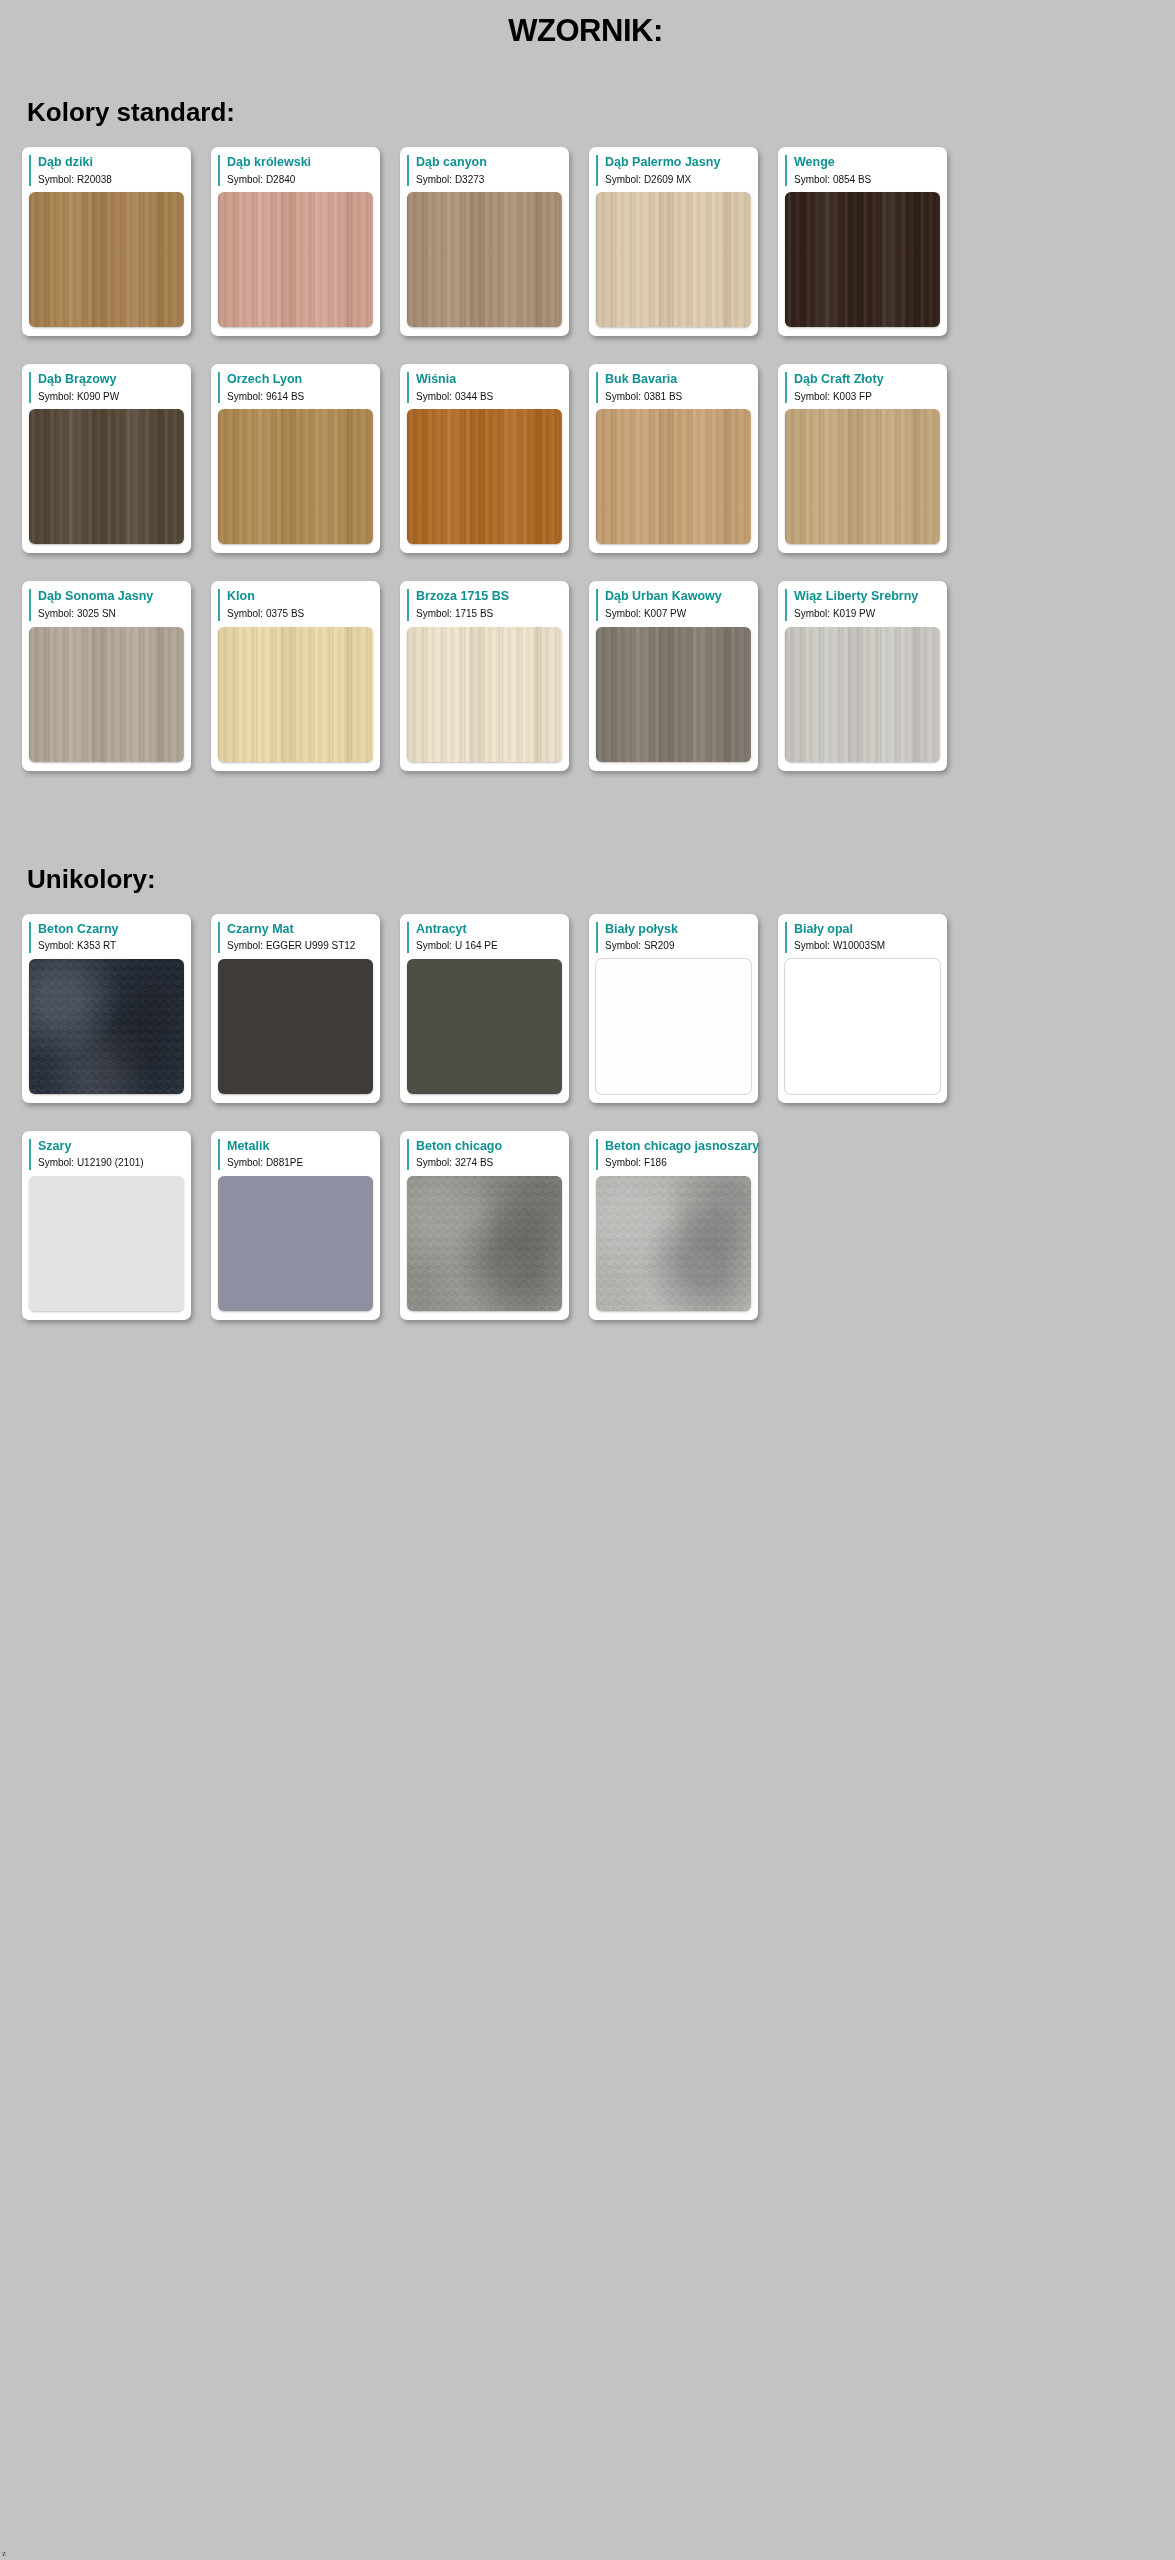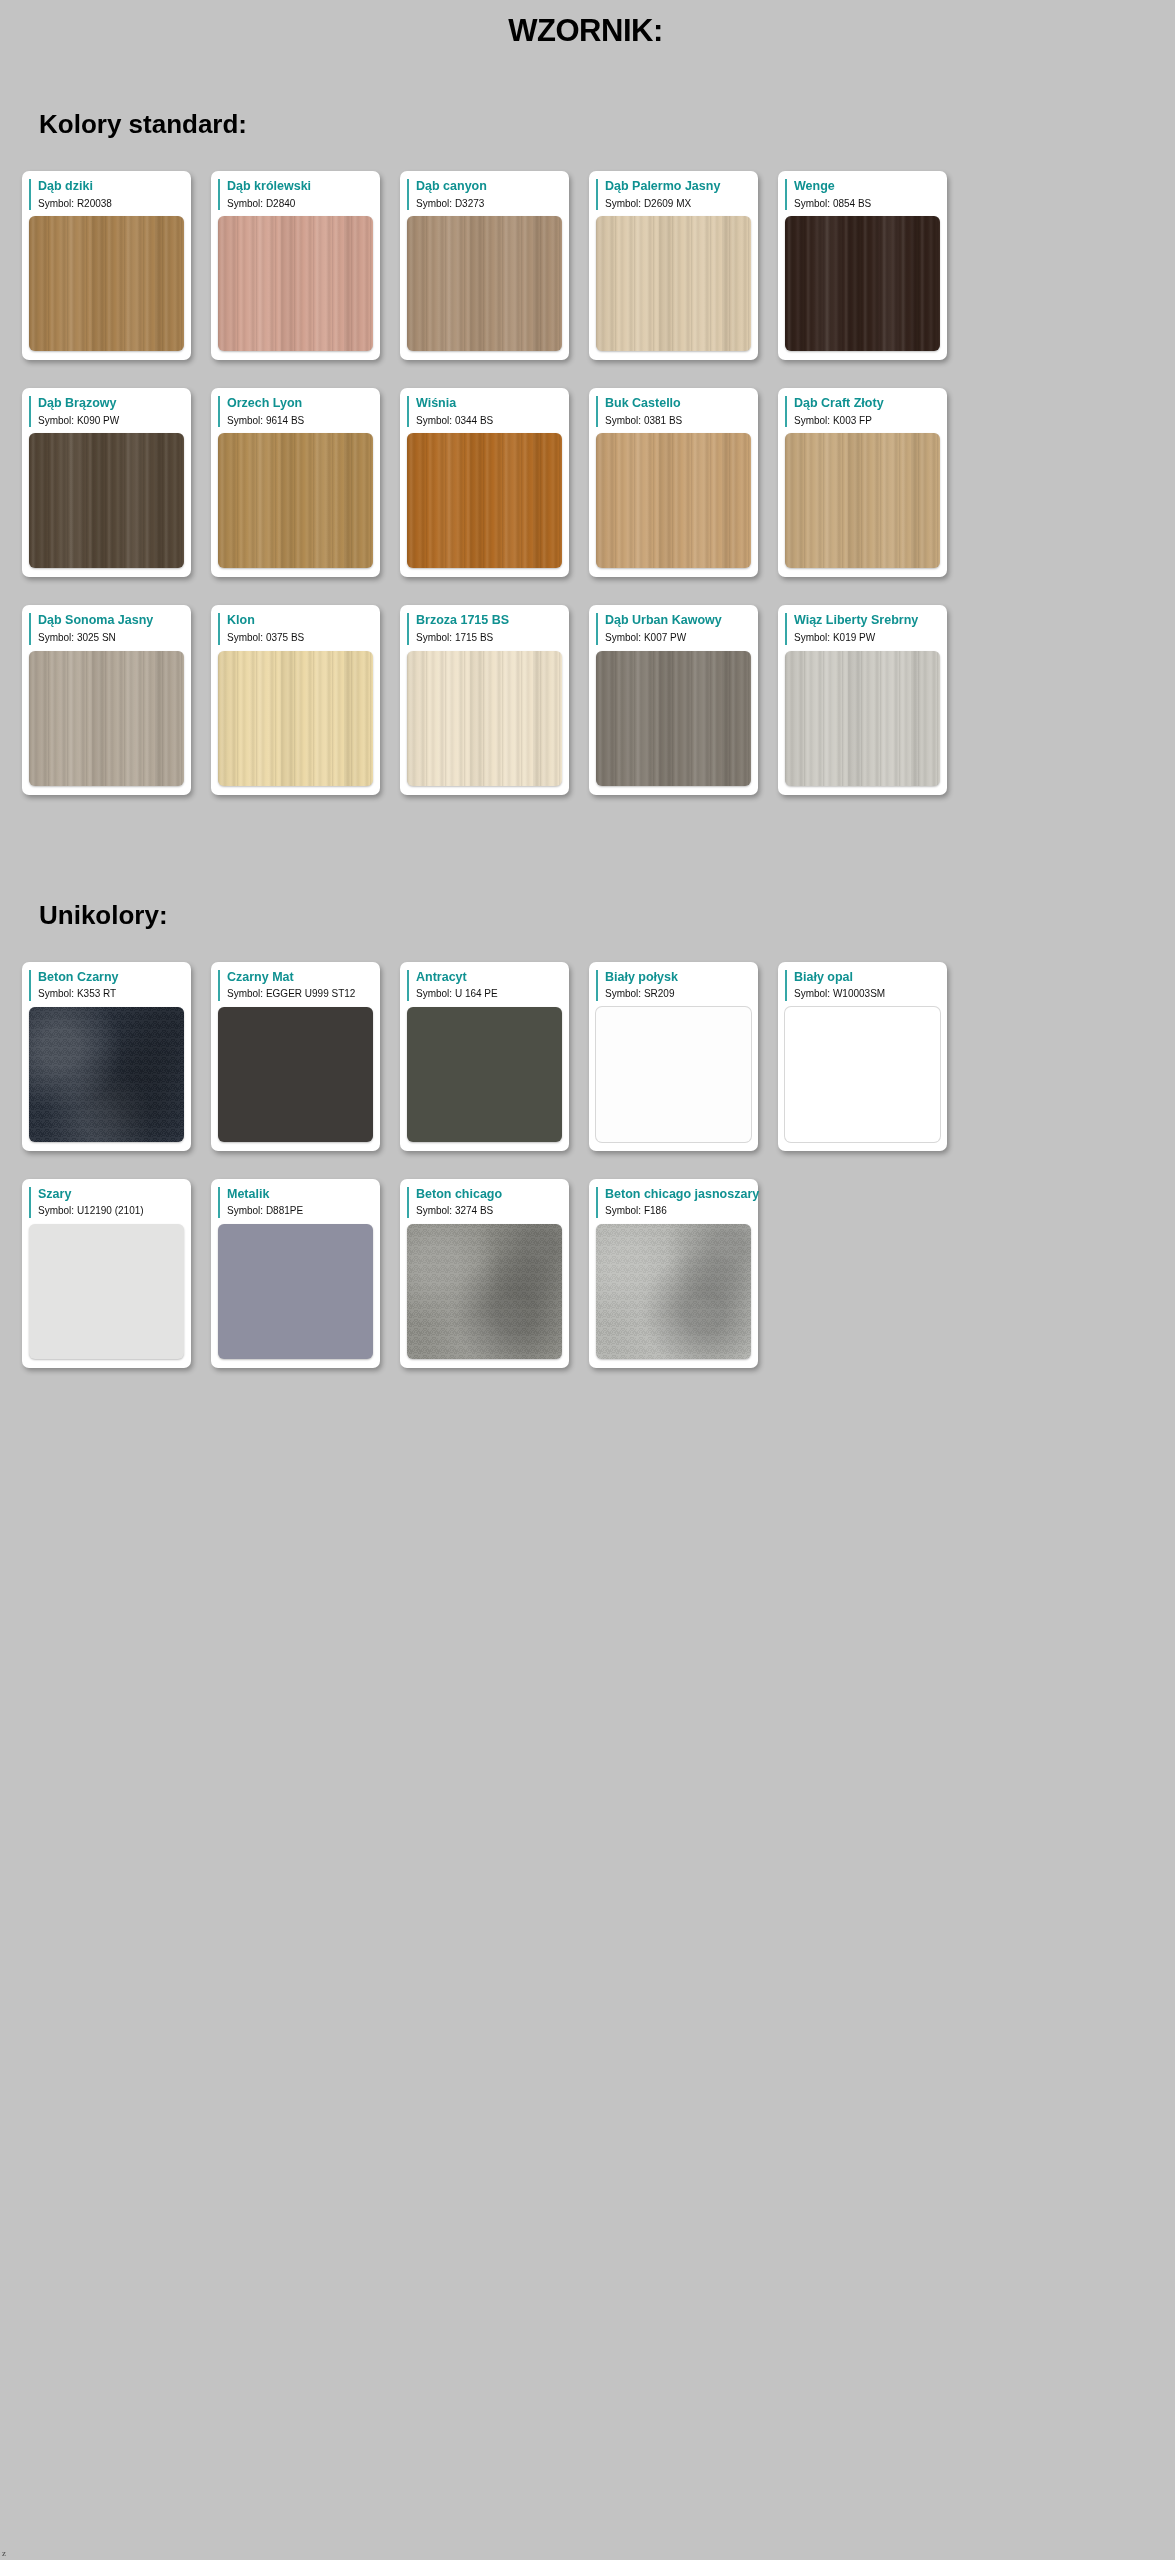--- a/index.html
+++ b/index.html
@@ -20,21 +20,21 @@
     color: #000;
     letter-spacing: -0.5px;
     padding-top: 12px;
     margin: 0 4px 0 0;
     line-height: 1.2;
   }
   .section-heading {
     font-size: 26px;
     font-weight: bold;
     color: #000;
-    margin: 16px;
+    margin: 4px;
     padding-left: 23px;
   }
   #standard-heading { padding-top: 44px; }
   #uni-heading { padding-top: 42px; }
 
   .grid {
     display: flex;
     flex-wrap: wrap;
     padding: 0 12px;
     box-sizing: border-box;
@@ -177,21 +177,21 @@
     </div>
     <div class="card">
       <div class="card-head">
         <div class="card-name">Wiśnia</div>
         <div class="card-symbol">Symbol: 0344 BS</div>
       </div>
       <div class="swatch grain" style="background-color: rgb(176, 106, 35);"></div>
     </div>
     <div class="card">
       <div class="card-head">
-        <div class="card-name">Buk Castello</div>
+        <div class="card-name">Buk Bavaria</div>
         <div class="card-symbol">Symbol: 0381 BS</div>
       </div>
       <div class="swatch grain" style="background-color: rgb(200, 162, 116);"></div>
     </div>
     <div class="card">
       <div class="card-head">
         <div class="card-name">Dąb Craft Złoty</div>
         <div class="card-symbol">Symbol: K003 FP</div>
       </div>
       <div class="swatch grain" style="background-color: rgb(198, 168, 125);"></div>

